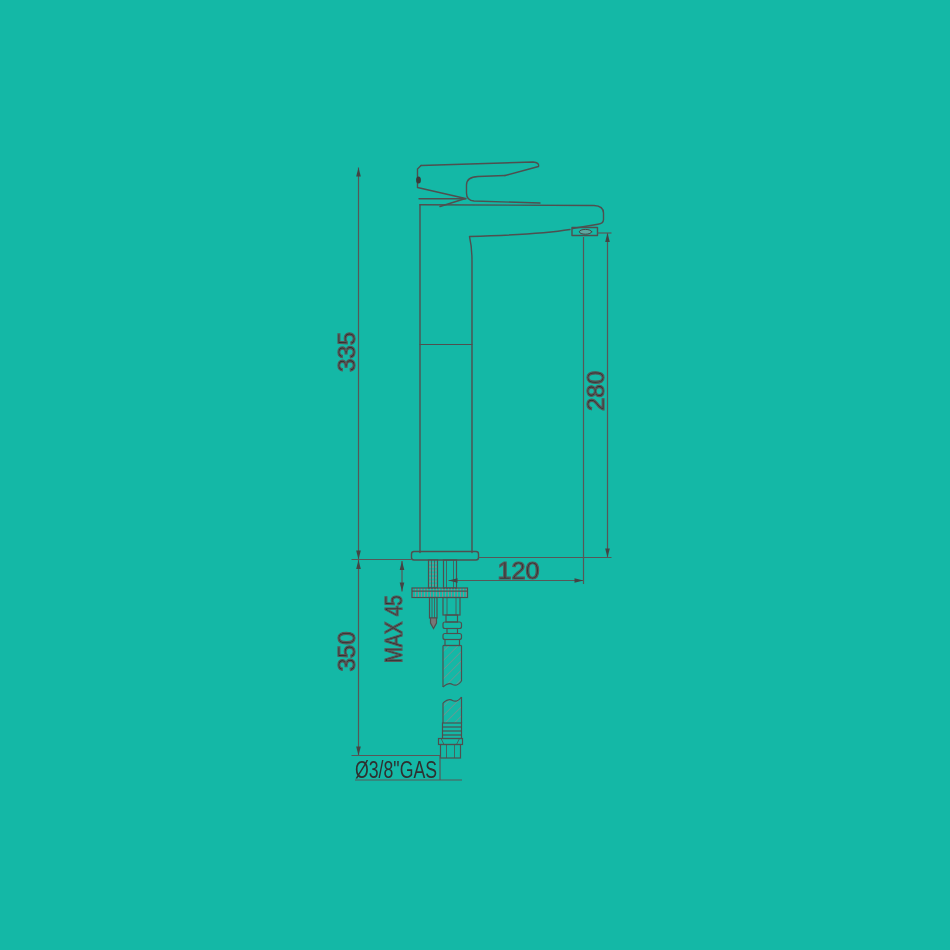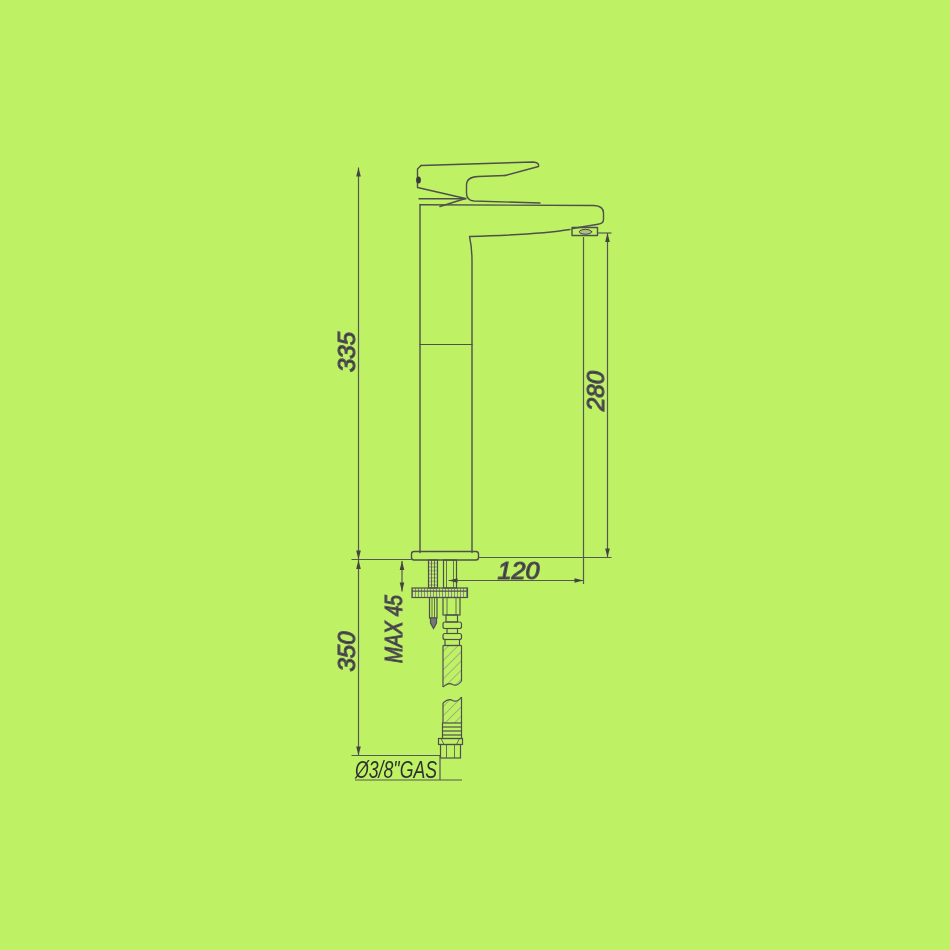--- a/index.html
+++ b/index.html
@@ -1,16 +1,16 @@
 <!DOCTYPE html>
 <html><head>
 <meta charset="utf-8">
 <style>
   html,body{margin:0;padding:0;background:#fff;}
-  .canvas{width:950px;height:950px;background:#bef264;position:relative;font-family:"Liberation Sans",sans-serif;font-style:italic;}
+  .canvas{width:950px;height:950px;background:#14b8a6;position:relative;font-family:"Liberation Sans",sans-serif;}
   svg{display:block;}
   text{font-family:"Liberation Sans",sans-serif;fill:#2f2f2f;}
 </style>
 </head>
 <body>
 
 <div class="canvas">
 <svg width="950" height="950" viewBox="0 0 950 950">
   <defs>
     <pattern id="hoseHatch" patternUnits="userSpaceOnUse" width="6.5" height="6.5" patternTransform="rotate(45)">

